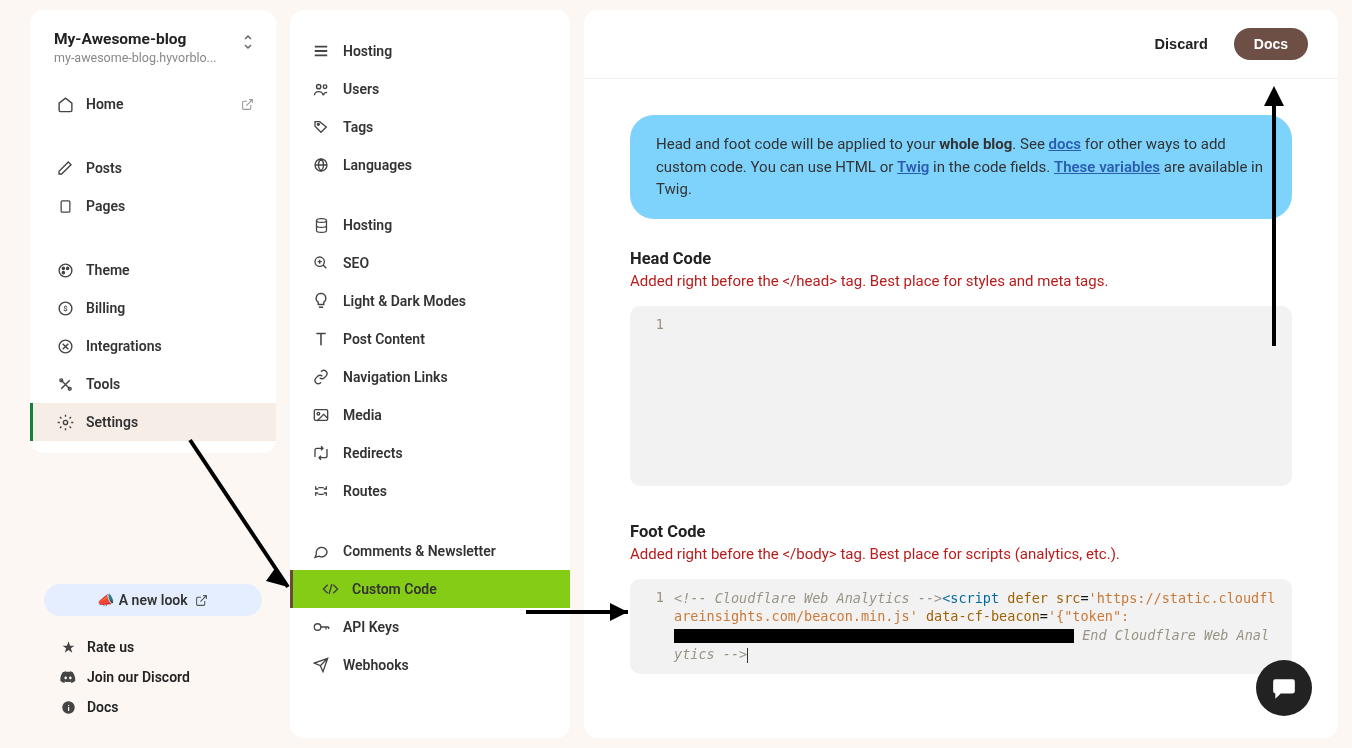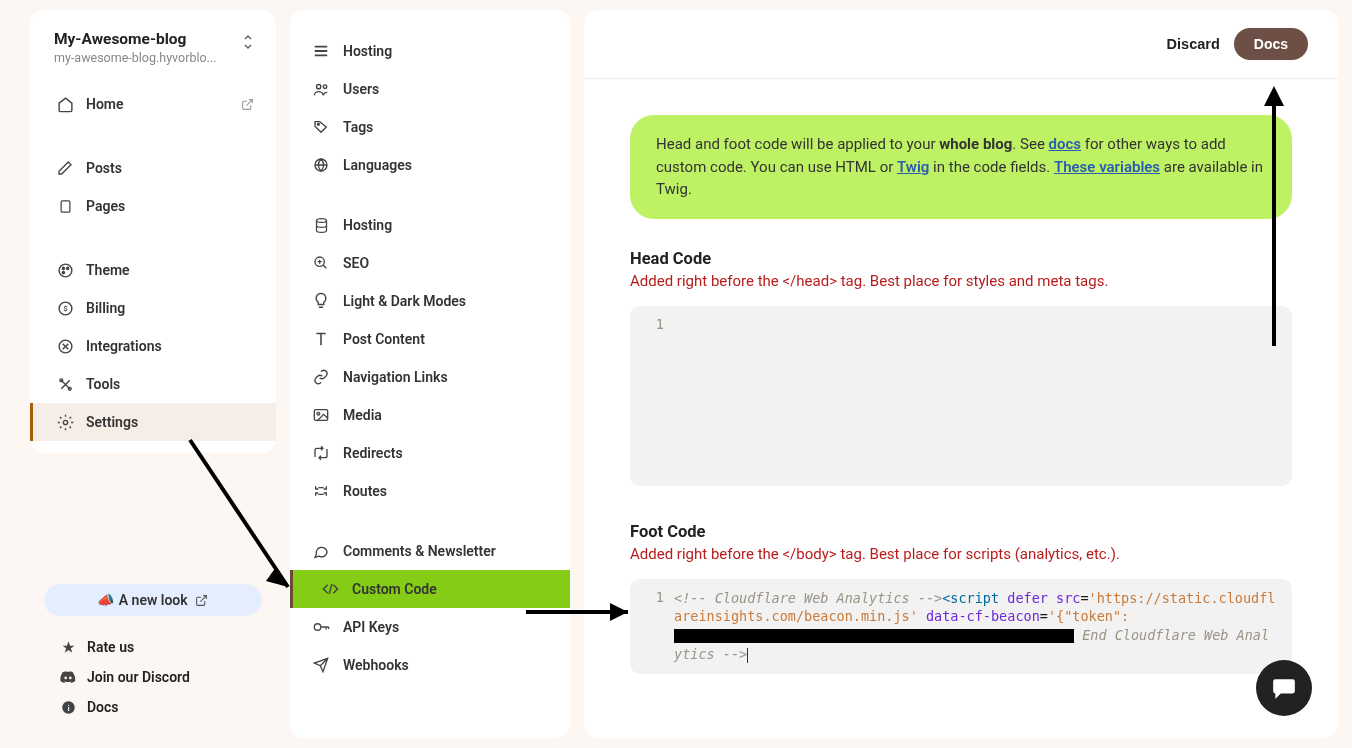--- a/index.html
+++ b/index.html
@@ -11,58 +11,58 @@
 .sidebar1 { width: 246px; display: flex; flex-direction: column; }
 .sidebar1-card { background: #fff; border-radius: 14px; padding: 20px 0 12px; display: flex; flex-direction: column; }
 .blog-header { padding: 0 22px 14px 24px; display: flex; justify-content: space-between; align-items: flex-start; }
 .blog-title { font-weight: 700; font-size: 15.5px; color: #222; }
 .blog-sub { font-size: 12.5px; color: #888; margin-top: 2px; }
 .updown { font-size: 12px; color: #666; padding-top: 4px; cursor: pointer; }
 
 .nav-group { display: flex; flex-direction: column; padding-top: 6px; }
 .nav-item { display: flex; align-items: center; gap: 12px; padding: 10px 22px 10px 26px; cursor: pointer; color: #333; font-weight: 600; font-size: 14px; }
 .nav-item .ext { margin-left: auto; color: #888; font-size: 12px; }
-.nav-item.active { background: #F6EDE7; border-left: 3px solid #a16207; padding-left: 23px; }
+.nav-item.active { background: #F6EDE7; border-left: 3px solid #15803d; padding-left: 23px; }
 .nav-sep { height: 26px; }
 
 .ico { width: 18px; height: 18px; display: inline-flex; align-items: center; justify-content: center; color: #444; flex-shrink: 0; }
 
 .sidebar1-footer { margin-top: auto; padding: 0 0 16px; }
 .newlook { margin: 0 14px 16px; background: #E5EEFF; border-radius: 22px; padding: 8px 0; text-align: center; font-weight: 600; font-size: 14px; color: #333; cursor: pointer; }
 .footer-item { display: flex; align-items: flex-end; gap: 11px; padding: 7px 14px 7px 30px; font-size: 14px; font-weight: 600; cursor: pointer; color: #222; }
 .footer-item .ico { width: 16px; height: 16px; }
 
 
 .sidebar2 { width: 280px; background: #fff; border-radius: 14px; padding: 22px 0; display: flex; flex-direction: column; overflow-y: auto; }
 .sub-item { display: flex; align-items: center; gap: 13px; padding: 10px 22px; cursor: pointer; color: #333; font-weight: 600; font-size: 14px; }
 .sub-item.active { background: #84cc16; border-left: 3px solid #6b4a3a; padding-left: 28px; }
 .sub-sep { height: 22px; }
 
 
 .main { flex: 1; background: #fff; border-radius: 14px; display: flex; flex-direction: column; overflow: hidden; }
-.toolbar { display: flex; justify-content: flex-end; align-items: center; gap: 14px; padding: 18px 30px 18px; border-bottom: 1px solid #eee; }
+.toolbar { display: flex; justify-content: flex-end; align-items: center; gap: 26px; padding: 18px 30px 18px; border-bottom: 1px solid #eee; }
 .btn-discard { background: none; border: none; font-weight: 700; font-size: 14.5px; cursor: pointer; color: #222; }
 .btn-save { background: #6E4F46; color: #fff; border: none; padding: 8px 20px; border-radius: 20px; font-weight: 700; font-size: 14px; cursor: pointer; }
 
 .content { padding: 36px 46px 20px; overflow-y: auto; }
-.info-box { background: #bef264; border-radius: 24px; padding: 18px 26px; font-size: 15px; line-height: 1.5; color: #333; margin-bottom: 30px; }
+.info-box { background: #7dd3fc; border-radius: 24px; padding: 18px 26px; font-size: 15px; line-height: 1.5; color: #333; margin-bottom: 30px; }
 .info-box b { font-weight: 700; }
 .info-box a { color: #2a5db0; text-decoration: underline; font-weight: 600; }
 
 .section-title { font-weight: 700; font-size: 16.5px; color: #222; margin-bottom: 4px; margin-top: 16px; }
 .section-desc { font-size: 15px; color: #b91c1c; margin-bottom: 16px; }
 
 .code-editor { background: #F2F2F2; border-radius: 10px; min-height: 180px; padding: 10px 0; font-family: ui-monospace, Menlo, Consolas, monospace; font-size: 13.5px; display: flex; margin-bottom: 36px; }
 .gutter { width: 44px; text-align: right; padding-right: 10px; color: #9C9282; user-select: none; }
 .code-body { flex: 1; padding-right: 16px; line-height: 1.4; word-break: break-all; white-space: normal; }
 
 .code-editor.foot { min-height: 90px; }
 .c-comment { color: #9a9486; font-style: italic; }
 .c-tag { color: #0369a1; }
-.c-attr { color: #6d28d9; }
+.c-attr { color: #a16207; }
 .c-str { color: #c97a3a; }
 .redact { background: #000; display: inline-block; width: 400px; height: 14px; vertical-align: middle; }
 
 .cursor-bar { display: inline-block; width: 1px; height: 15px; background: #333; vertical-align: middle; }
 
 
 .annot { position: absolute; pointer-events: none; }
 
 
 .chat-fab { position: absolute; right: 40px; bottom: 32px; width: 56px; height: 56px; border-radius: 50%; background: #222; display: flex; align-items: center; justify-content: center; cursor: pointer; }

